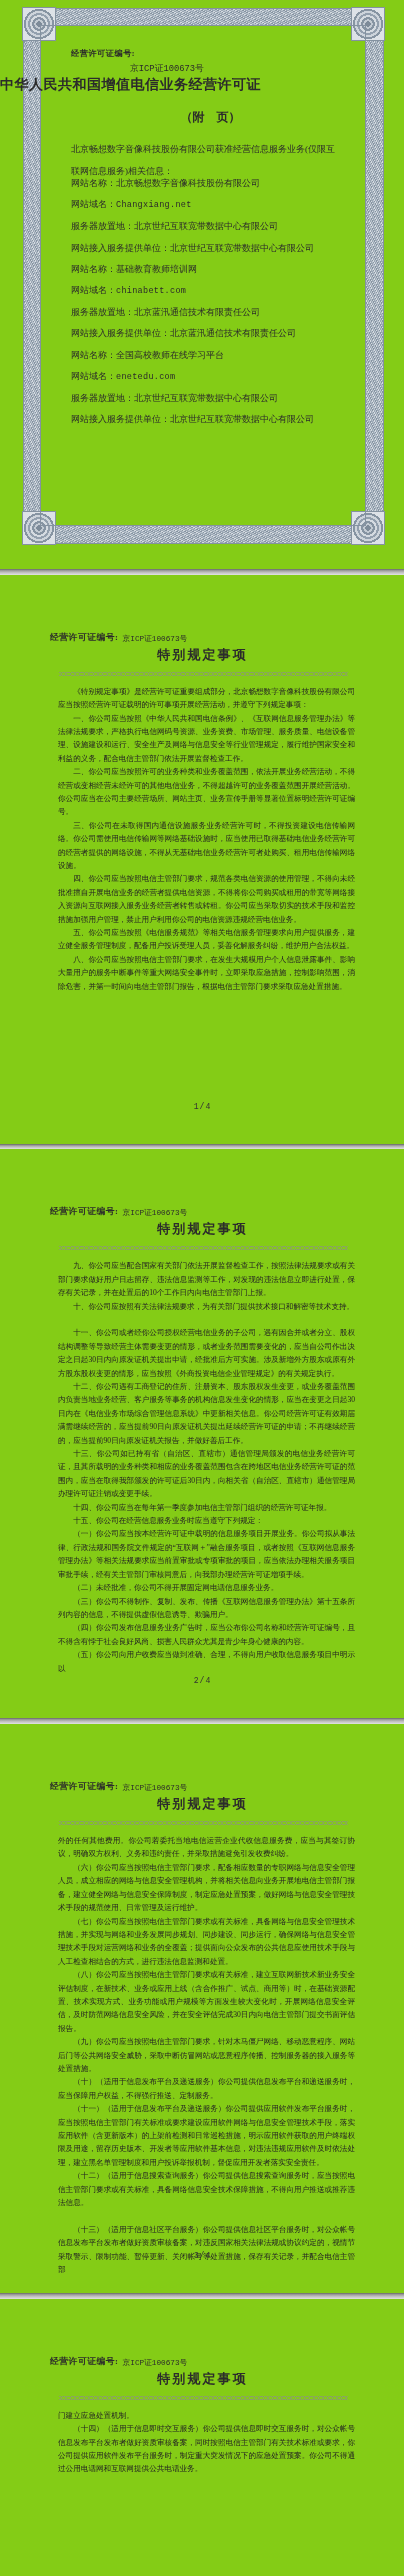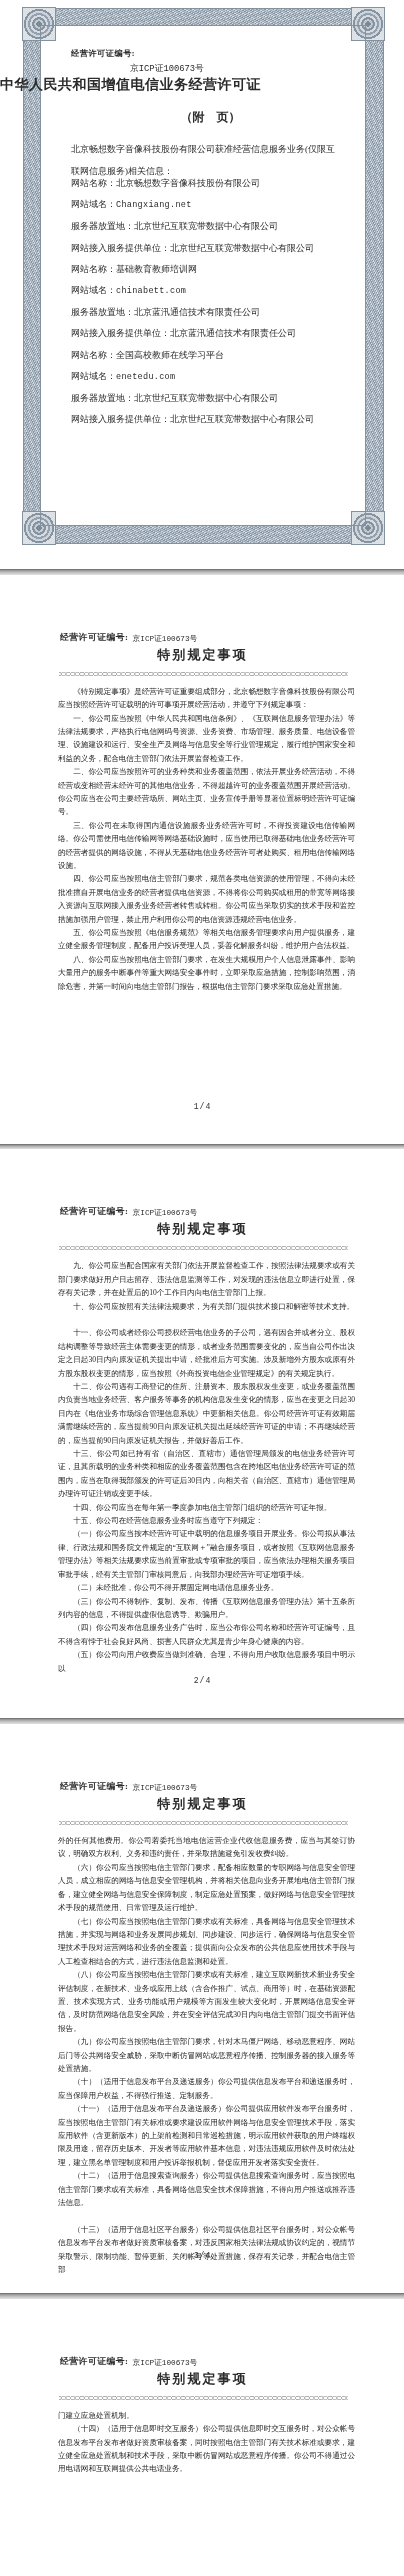--- a/index.html
+++ b/index.html
@@ -1,17 +1,17 @@
 <!DOCTYPE html>
 <html style="font-size:8.2px"><head>
 <meta charset="utf-8">
 <style>
   html,body{margin:0;padding:0;background:#e8e8e8;}
   .canvas{width:405px;position:relative;font-family:"Liberation Serif","DejaVu Serif",serif;color:#2b2b2b;}
-  .page{width:405px;height:569px;background:#ffffff;position:relative;overflow:hidden;}
+  .page{width:405px;height:569px;background:#84cc16;position:relative;overflow:hidden;}
   .page:last-child{height:572px;}
   .page-gap{height:5.7px;background:linear-gradient(180deg,#8f8f8f 0%,#bdbdbd 45%,#e2e2e2 100%);border-top:0.5px solid #787878;box-sizing:border-box;}
 
   
   .cert-frame{position:absolute;left:23px;top:8.2px;width:360px;height:535px;box-sizing:border-box;
     border:17.5px solid transparent;
     border-image:repeating-linear-gradient(45deg,#b9c3cd 0 1.5px,#8694a2 1.5px 2.6px,#d5dbe1 2.6px 3.6px,#9aa7b4 3.6px 5.2px) 34;}
   .cert-frame::before{content:"";position:absolute;inset:-17.5px;border:1px solid #8492a0;}
   .cert-frame::after{content:"";position:absolute;inset:0;border:1px solid #8492a0;}
   .cert-corner{position:absolute;width:32px;height:32px;
@@ -22,21 +22,21 @@
   .cert-lic{position:absolute;left:71px;top:48px;font-size:8.2px;font-weight:bold;letter-spacing:0.5px;}
   .cert-lic-num{position:absolute;left:130px;top:63px;font-size:8.8px;font-weight:normal;font-family:"Liberation Mono","DejaVu Sans Mono",monospace;letter-spacing:0;}
   .cert-title{position:absolute;left:0;top:76px;width:100%;font-size:14px;font-weight:bold;letter-spacing:0.5px;margin:0;}
   .cert-sub{position:absolute;left:0;top:101px;width:100%;text-align:center;font-size:12px;font-weight:bold;margin:8px;}
   .cert-intro{position:absolute;left:71px;top:138px;width:264px;font-size:9px;line-height:22px;margin:0;}
   .cert-entries{position:absolute;left:71px;top:177px;width:266px;}
   .entry{font-size:9px;line-height:13px;margin:0 0 8.2px 0;}
   .entry .e-val.mono{font-family:"Liberation Mono","DejaVu Sans Mono",monospace;font-size:8.5px;letter-spacing:0.3px;}
 
   
-  .p-lic{position:absolute;left:60px;top:57px;font-size:8.8px;font-weight:bold;letter-spacing:0.5px;}
+  .p-lic{position:absolute;left:50px;top:57px;font-size:8.8px;font-weight:bold;letter-spacing:0.5px;}
   .p-lic .p-lic-num{font-weight:normal;font-size:7.7px;font-family:"Liberation Mono","DejaVu Sans Mono",monospace;letter-spacing:0;margin-left:4.1px;position:relative;top:1px;}
   .p-title{position:absolute;left:0;top:71px;width:100%;text-align:center;font-size:13px;font-weight:bold;letter-spacing:2.1px;margin:0;}
   .zigzag{position:absolute;left:59px;top:97px;width:289px;height:4.1px;opacity:.75;
     background:
       repeating-linear-gradient(63deg,#8d8d8d 0 0.8px,transparent 0.8px 2.6px),
       repeating-linear-gradient(117deg,#8d8d8d 0 0.8px,transparent 0.8px 2.6px);
     background-size:4.6px 4.1px;}
   .p-body{position:absolute;left:58px;top:110px;width:297px;font-size:7.6px;line-height:13.4px;text-align:justify;color:#232323;}
   .p-body p{margin:0;text-indent:2em;}
   .p-body p.noindent{text-indent:0;}
@@ -138,19 +138,19 @@
   </section>
 
   <div class="page-gap"></div>
 
   <section class="page prov-page">
     <div class="p-lic"><span>经营许可证编号:</span><span class="p-lic-num">京ICP证100673号</span></div>
     <h1 class="p-title">特别规定事项</h1>
     <div class="zigzag"></div>
     <div class="p-body">
         <p class="noindent">门建立应急处置机制。</p>
-        <p>（十四）（适用于信息即时交互服务）你公司提供信息即时交互服务时，对公众帐号信息发布平台发布者做好资质审核备案，同时按照电信主管部门有关技术标准或要求，建立健全应急处置机制和技术手段，采取中断仿冒网站或恶意程序传播。你公司不得通过公用电话网和互联网提供公共电话业务。</p>
+        <p>（十四）（适用于信息即时交互服务）你公司提供信息即时交互服务时，对公众帐号信息发布平台发布者做好资质审核备案，同时按照电信主管部门有关技术标准或要求，你公司提供应用软件发布平台服务时，制定重大突发情况下的应急处置预案。你公司不得通过公用电话网和互联网提供公共电话业务。</p>
       </div>
 
   </section>
 
 </div>
 
 
 </body></html>

